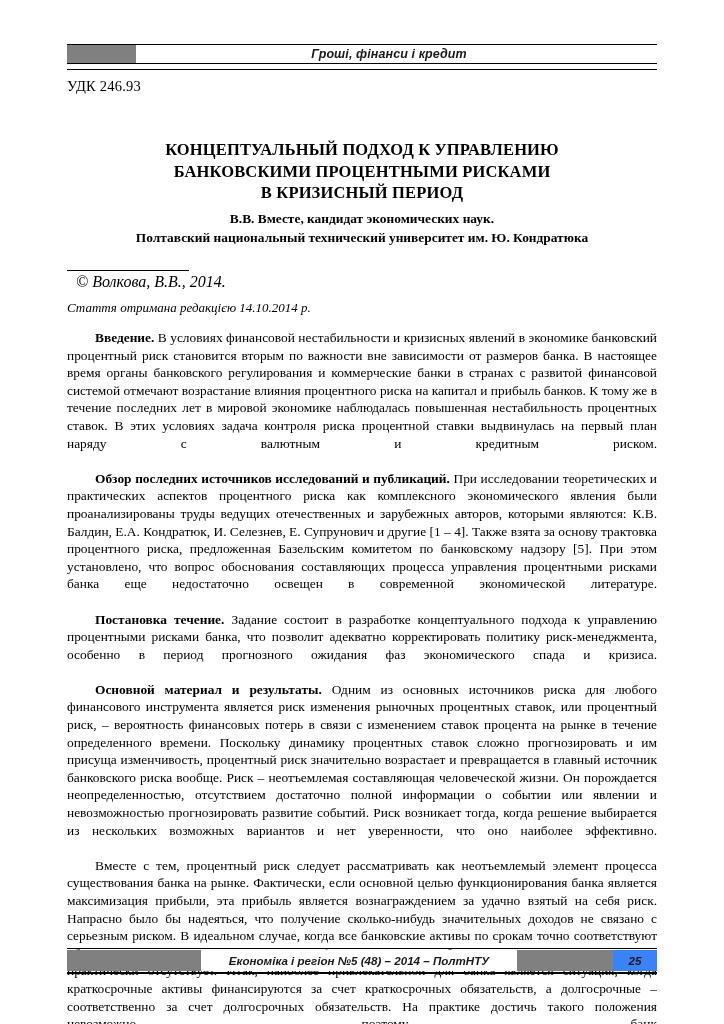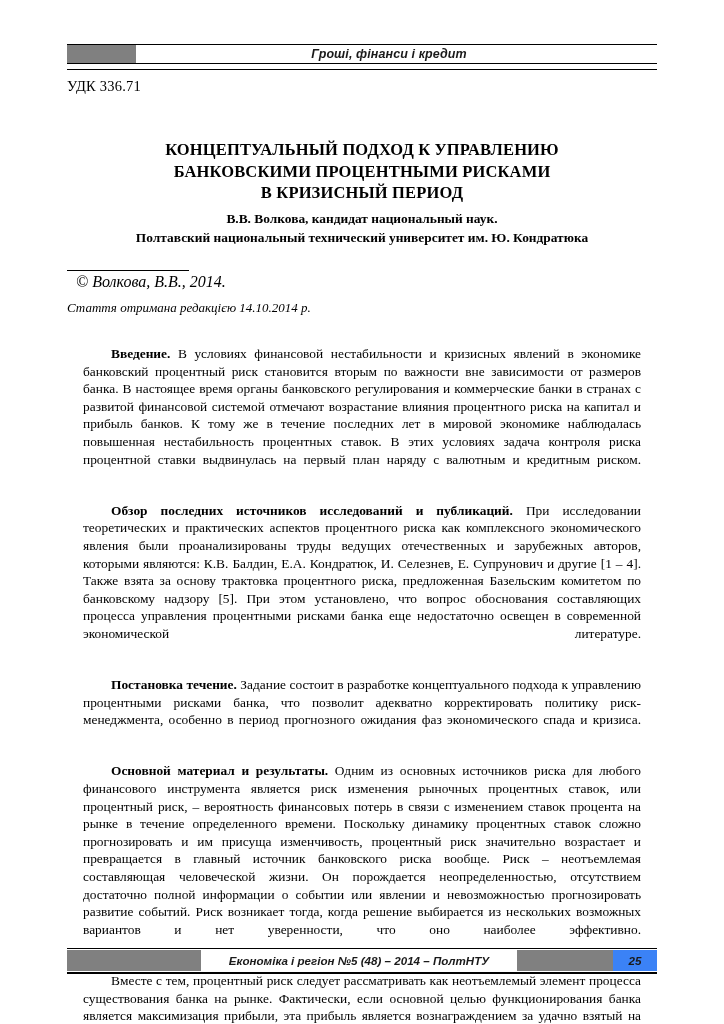--- a/index.html
+++ b/index.html
@@ -139,21 +139,21 @@
     position: absolute;
     left: 67px;
     top: 329px;
     width: 590px;
     font-size: 13.4px;
     line-height: 17.6px;
     text-align: justify;
     text-justify: inter-word;
   }
   .body-text p {
-    margin: 16px;
+    margin: 0;
     text-indent: 28px;
     hyphens: none;
   }
   .body-text p b {
     font-weight: bold;
   }
   
   .body-text p::after {
     content: "";
     display: inline-block;
@@ -228,30 +228,30 @@
   <div class="running-head">
     <div class="bar-row">
       <div class="gray-block"></div>
       <div class="title-cell">
         <span>Гроші, фінанси і кредит</span>
       </div>
     </div>
   </div>
   <div class="rule-under-head"></div>
 
-  <div class="udc">УДК 336.71</div>
+  <div class="udc">УДК 246.93</div>
 
   <h1 class="doc-title">
     <span class="tline">КОНЦЕПТУАЛЬНЫЙ ПОДХОД  К  УПРАВЛЕНИЮ</span>
     <span class="tline">БАНКОВСКИМИ ПРОЦЕНТНЫМИ РИСКАМИ</span>
     <span class="tline">В КРИЗИСНЫЙ ПЕРИОД</span>
   </h1>
 
   <div class="authors">
-    <span class="aline">В.В. Волкова, кандидат национальный наук.</span>
+    <span class="aline">В.В. Вместе, кандидат экономических наук.</span>
     <span class="aline">Полтавский национальный технический университет им. Ю. Кондратюка</span>
   </div>
 
   <div class="copy-rule"></div>
   <div class="copyright">© Волкова, В.В., 2014.</div>
   <div class="received">Стаття отримана редакцією 14.10.2014 р.</div>
 
   <div class="body-text">
     <p><b>Введение.</b><span> В условиях финансовой нестабильности и кризисных явлений в экономике банковский процентный риск становится вторым по важности вне зависимости от размеров банка. В настоящее время органы банковского регулирования и коммерческие банки в странах с развитой финансовой системой отмечают возрастание влияния процентного риска на капитал и прибыль банков. К тому же в течение последних лет в мировой экономике наблюдалась повышенная нестабильность процентных ставок. В этих условиях задача контроля риска процентной ставки выдвинулась на первый план наряду с валютным и кредитным риском.</span></p>
     <p><b>Обзор последних источников исследований и публикаций.</b><span> При исследовании теоретических и практических аспектов процентного риска как комплексного экономического явления были проанализированы труды ведущих отечественных и зарубежных авторов, которыми являются: К.В. Балдин, Е.А. Кондратюк, И. Селезнев, Е. Супрунович и другие [1 – 4]. Также взята за основу трактовка процентного риска, предложенная Базельским комитетом по банковскому надзору [5]. При этом установлено, что вопрос обоснования составляющих процесса управления процентными рисками банка еще недостаточно освещен в современной экономической литературе.</span></p>

